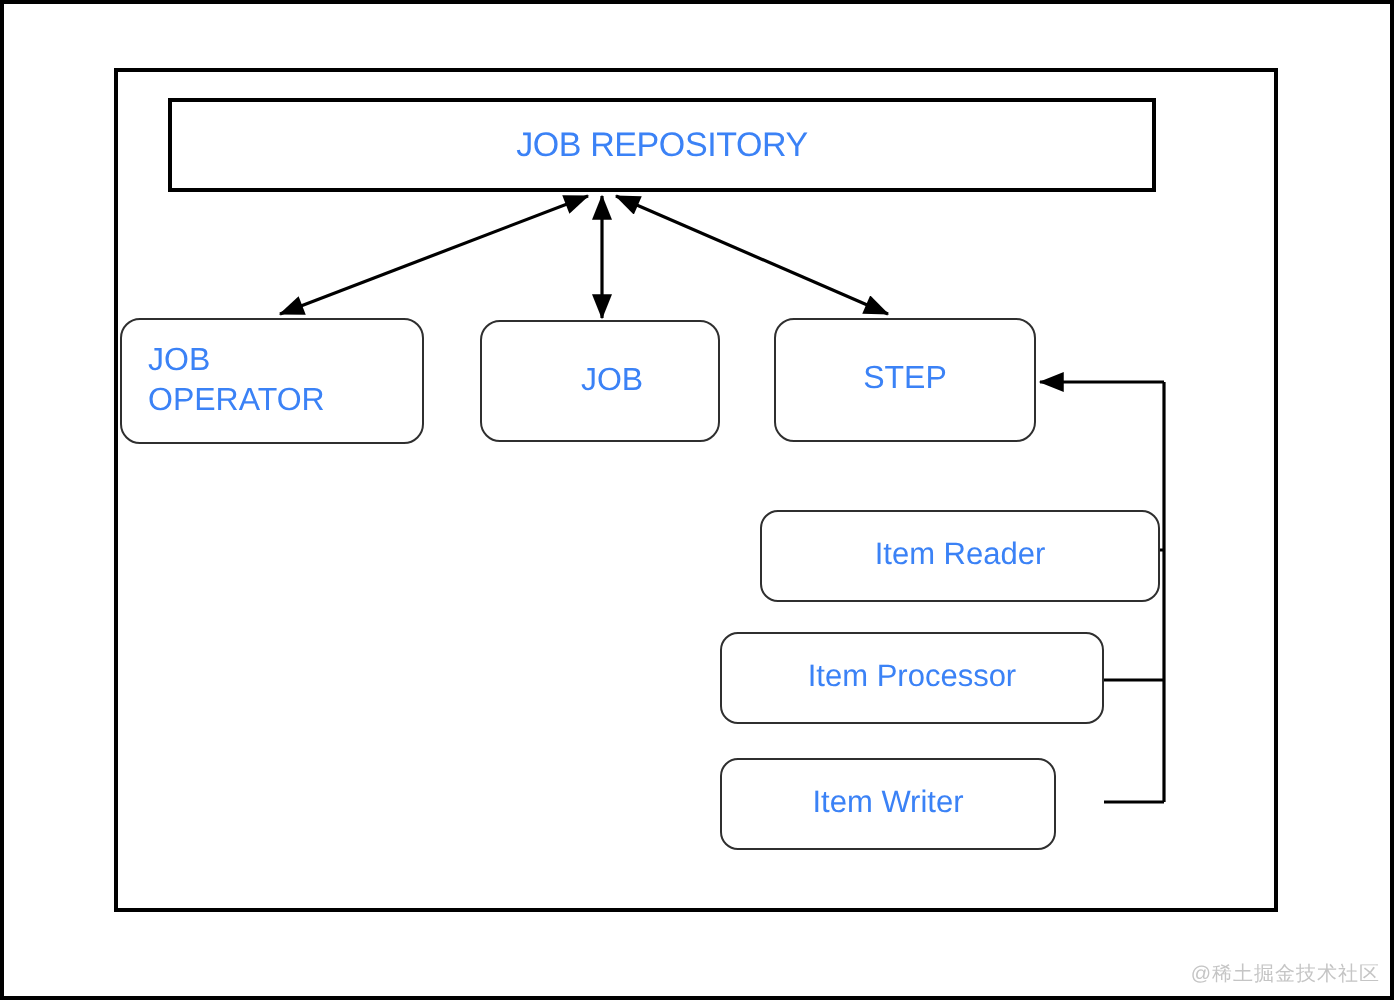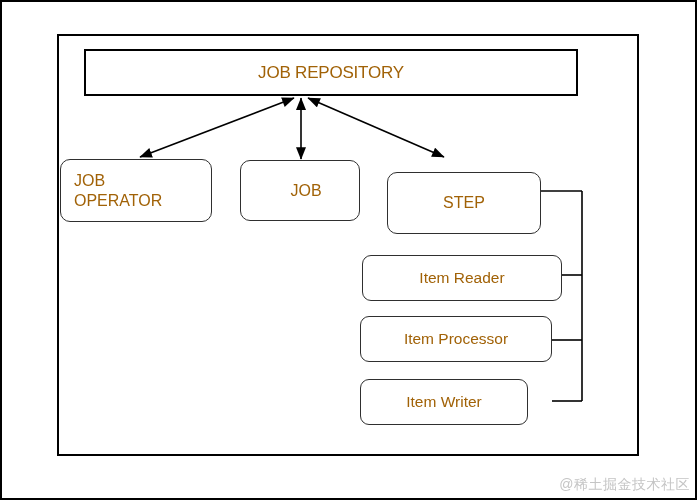--- a/index.html
+++ b/index.html
@@ -26,21 +26,21 @@
     left: 0; top: 0;
     width: 697px; height: 500px;
     pointer-events: none;
   }
   .node {
     position: absolute;
     box-sizing: border-box;
     display: flex;
     align-items: center;
     justify-content: center;
-    color: #a16207;
+    color: #3b82f6;
     background: #ffffff;
     text-align: center;
   }
   .node.rect {
     border: 2px solid #000000;
     font-size: 17px;
     letter-spacing: -0.2px;
   }
   .node.rounded {
     border: 1.6px solid #2f2f2f;
@@ -53,28 +53,28 @@
   }
   #job-repository { left: 82px; top: 47px; width: 494px; height: 47px; }
   #job-operator {
     left: 58px; top: 157px; width: 152px; height: 63px;
     justify-content: flex-end;
     text-align: left;
     padding-left: 13px; padding-right: 18px;
     line-height: 20px;
   }
   #job  { left: 238px; top: 158px; width: 120px; height: 61px; padding-left: 12px; }
-  #step { left: 385px; top: 170px; width: 154px; height: 62px; }
-  #item-reader    { left: 360px; top: 253px; width: 200px; height: 46px; }
+  #step { left: 385px; top: 157px; width: 131px; height: 62px; }
+  #item-reader    { left: 378px; top: 253px; width: 200px; height: 46px; }
   #item-processor { left: 358px; top: 314px; width: 192px; height: 46px; }
   #item-writer    { left: 358px; top: 377px; width: 168px; height: 46px; }
   .watermark {
     position: absolute;
     right: 5px; bottom: 4px;
-    font-size: 14px;
+    font-size: 10px;
     color: #c5c5c5;
     letter-spacing: 0.5px;
   }
 </style>
 </head>
 <body>
 
 <div class="canvas">
 
   <div class="inner-frame"></div>

